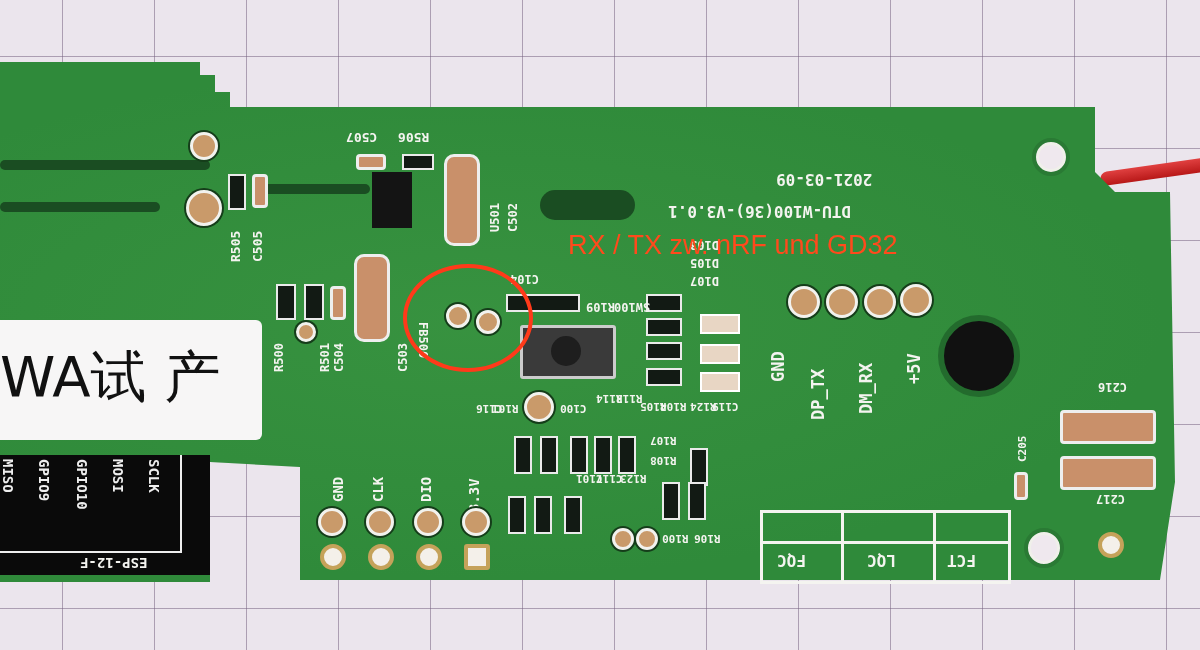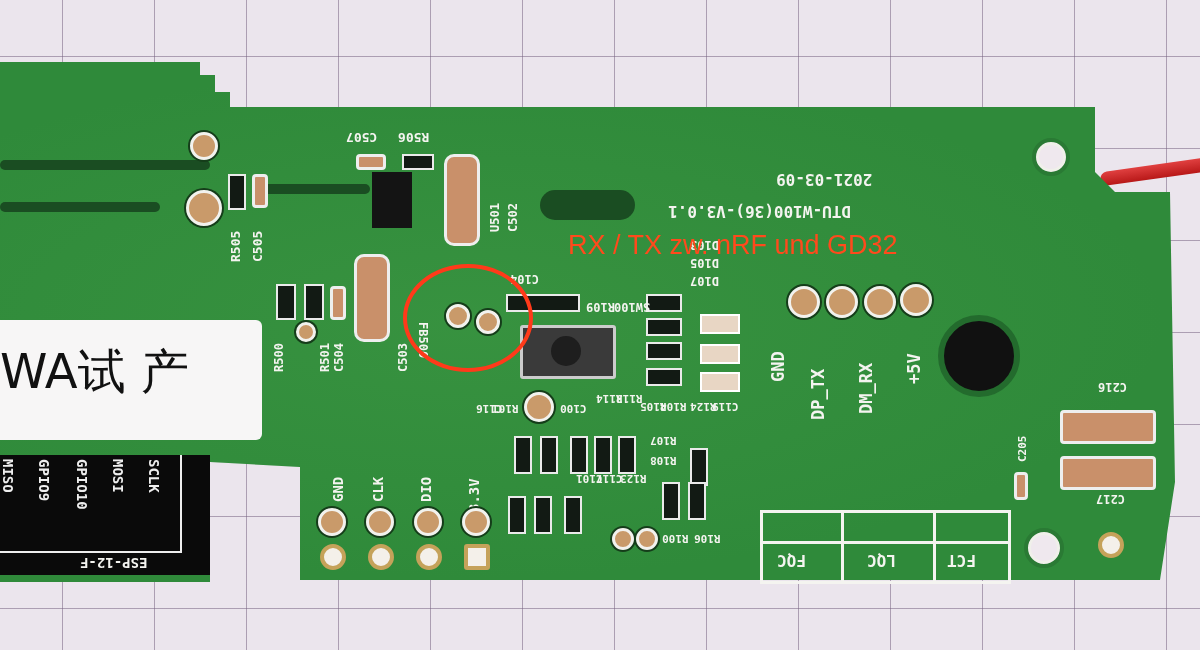--- a/index.html
+++ b/index.html
@@ -23,21 +23,21 @@
   .silk { position:absolute; color:#f4f4f0; font-family:"DejaVu Sans Mono", monospace; font-weight:bold; white-space:nowrap; }
   .rot180 { transform:rotate(180deg); }
   .rot90 { transform:rotate(90deg); transform-origin:left top; }
   .rotm90 { transform:rotate(-90deg); transform-origin:left top; }
   .pad { position:absolute; border-radius:50%; background:#c99a6a; border:3px solid #f2f2ee; box-shadow:0 0 0 2px #153d1a; }
   .hole { position:absolute; border-radius:50%; background:#efe8ee; border:4px solid #2a7a34; box-shadow:0 0 0 3px #f0f0ea inset; }
   .thru { position:absolute; width:18px; height:18px; border-radius:50%; background:#f4f0ea; border:4px solid #c5a25a; }
   .smd { position:absolute; background:#121a14; border:2px solid #eaeaea; }
   .cap { position:absolute; background:#c9906a; border-radius:4px; border:3px solid #eee; }
   .label-sticker { position:absolute; left:0; top:320px; width:262px; height:120px; background:#f7f6f6; border-radius:0 6px 6px 0; }
-  .sticker-text { position:absolute; left:0; top:20px; font-family:"DejaVu Sans", sans-serif; font-size:48px; color:#111; }
+  .sticker-text { position:absolute; left:0; top:20px; font-family:"DejaVu Sans", sans-serif; font-size:56px; color:#111; }
   .esp { position:absolute; left:0; top:455px; width:210px; height:120px; background:#0a0a0a; }
   .esp-pin { position:absolute; color:#eee; font-family:"DejaVu Sans Mono", monospace; font-weight:bold; font-size:14px; transform:rotate(90deg); transform-origin:left top; }
   .annotation { position:absolute; left:528px; top:230px; color:#ff4a1c; font-family:"Liberation Sans", sans-serif; font-size:27px;margin-left:40px; }
   .circle-mark { position:absolute; left:403px; top:264px; width:122px; height:100px; border:4px solid #ff3a1a; border-radius:50%; }
   .button-sw { position:absolute; left:520px; top:325px; width:90px; height:48px; background:#3a3a3a; border:3px solid #ccc; border-radius:3px; }
   .button-sw::after { content:""; position:absolute; left:28px; top:8px; width:30px; height:30px; border-radius:50%; background:#1e1e1e; }
   .big-hole { position:absolute; left:938px; top:315px; width:70px; height:70px; border-radius:50%; background:#111; border:6px solid #236b2d; }
   .ic { position:absolute; left:372px; top:172px; width:40px; height:56px; background:#141414; }
   .fqc-table { position:absolute; left:760px; top:510px; width:245px; height:68px; border:3px solid #f4f4f0; }
   .fqc-cell { position:absolute; border-left:3px solid #f4f4f0; top:0; height:100%; }

